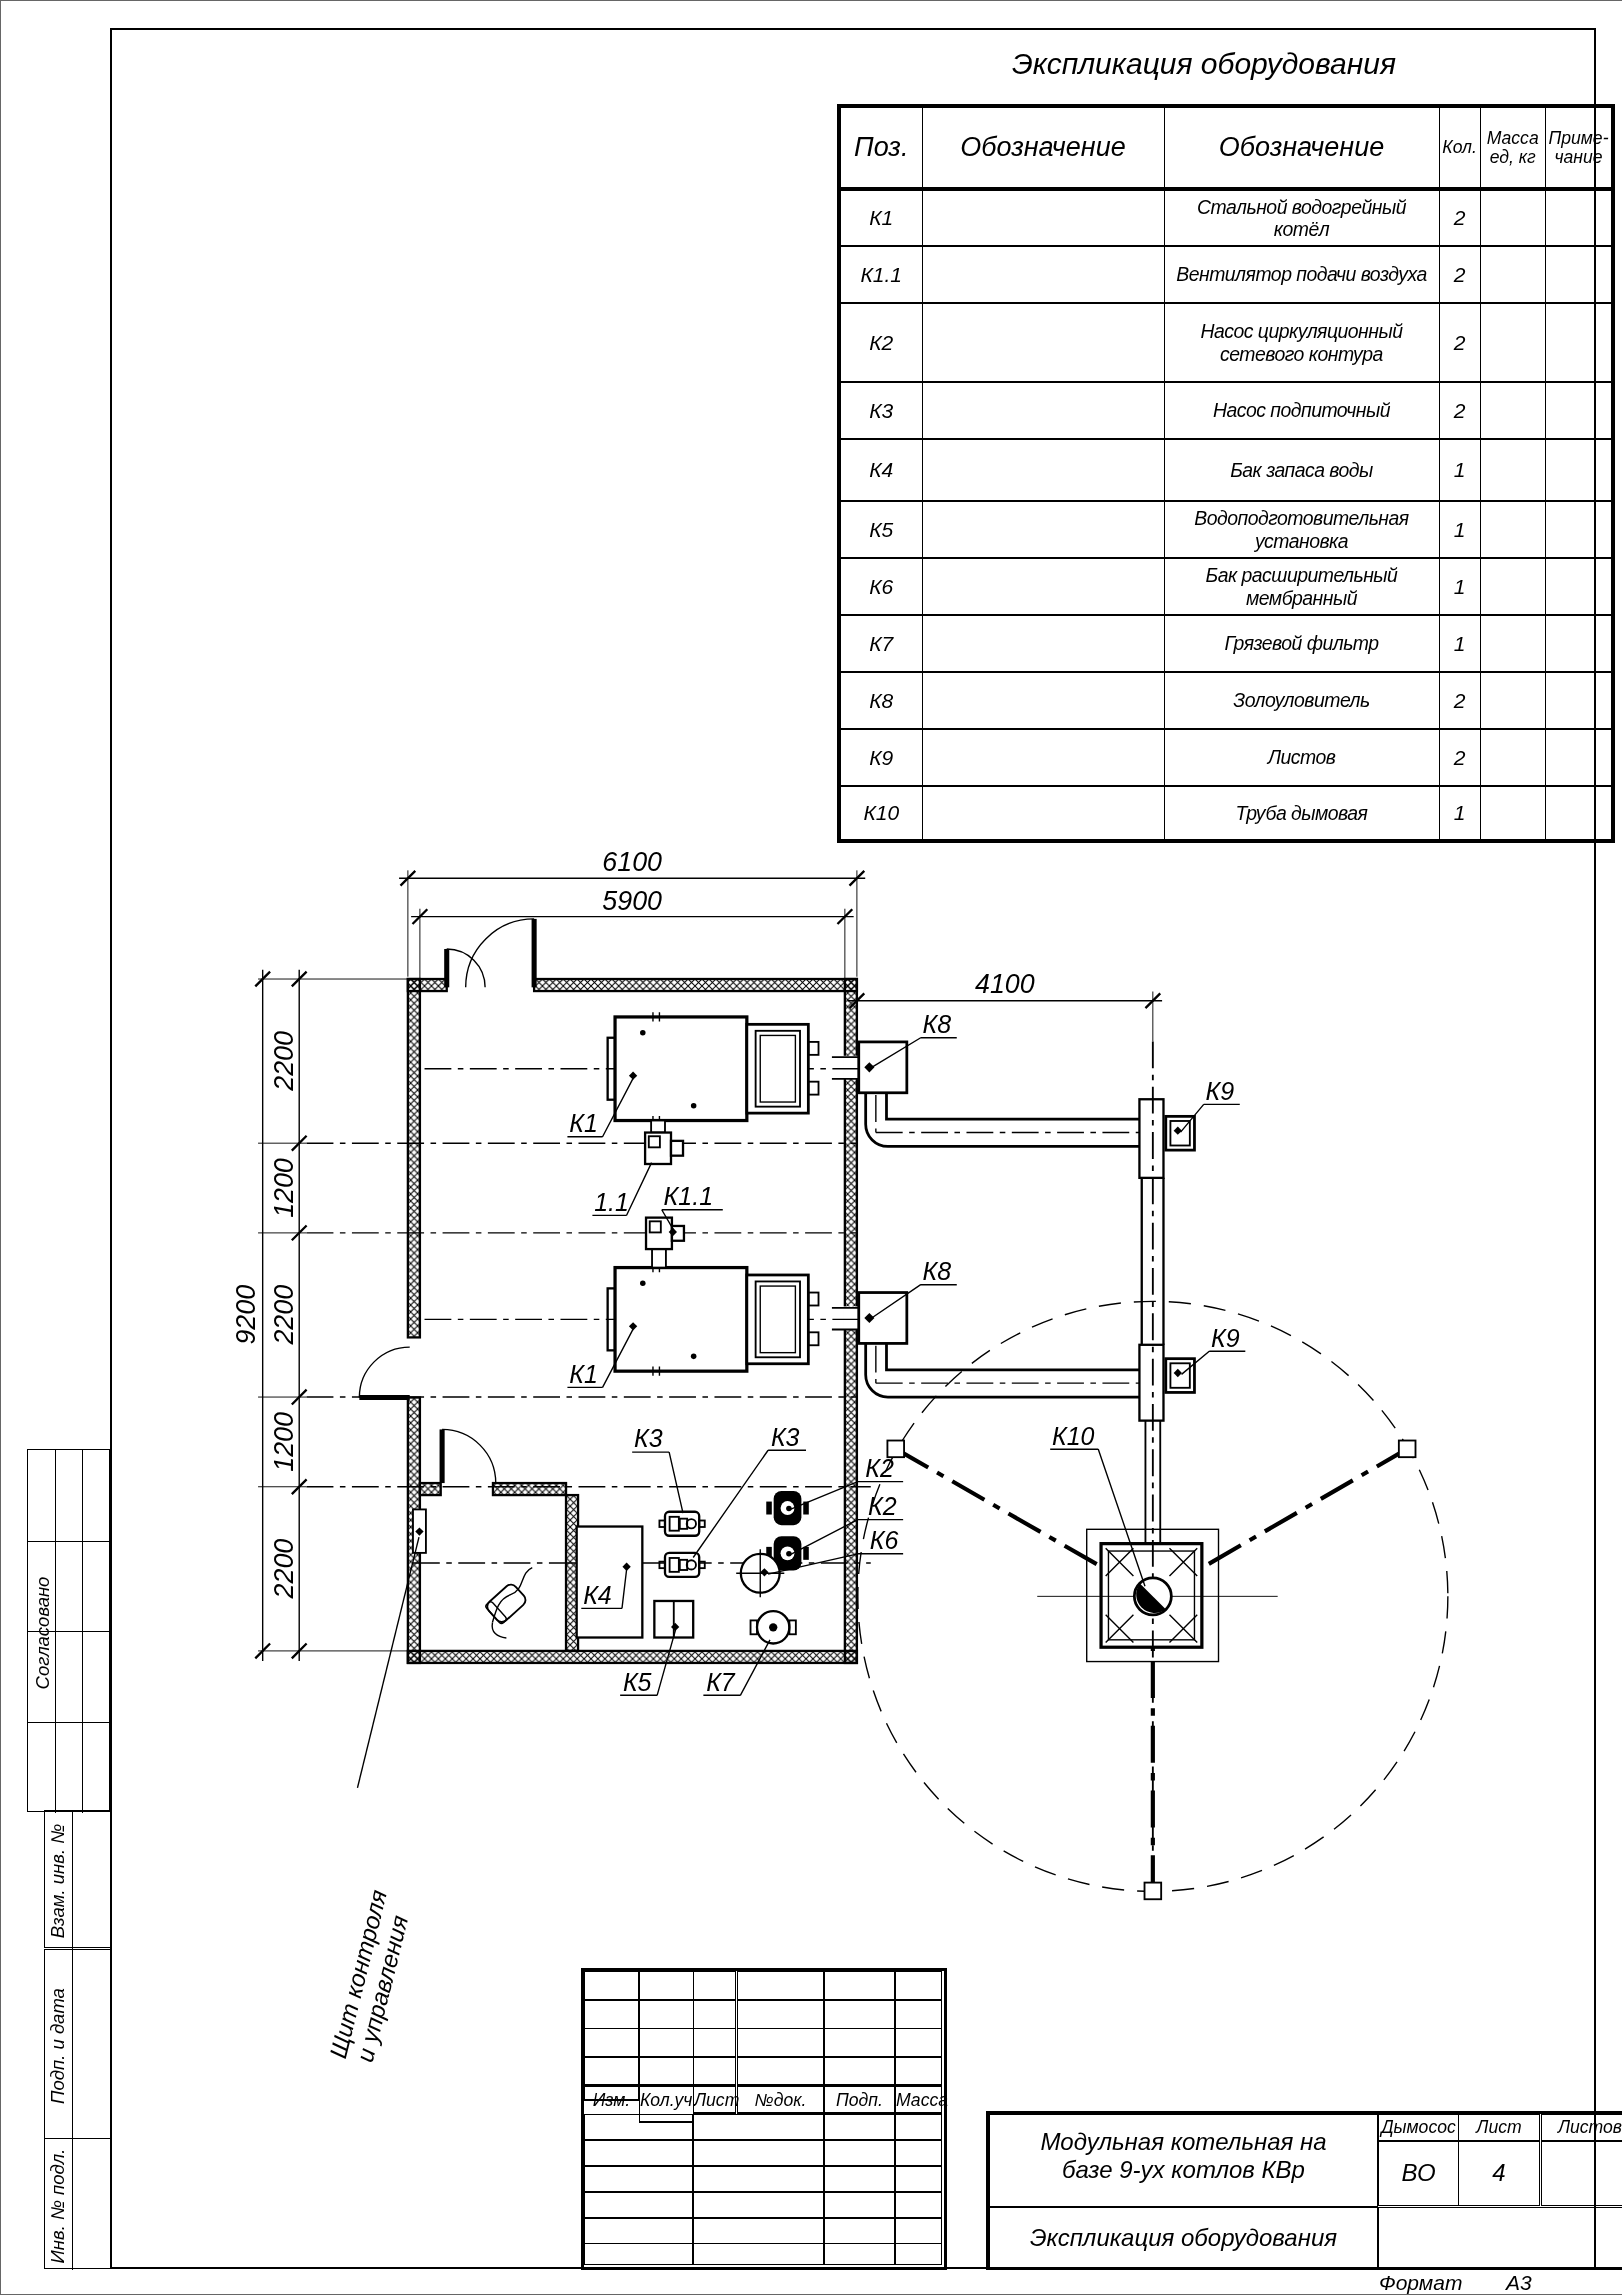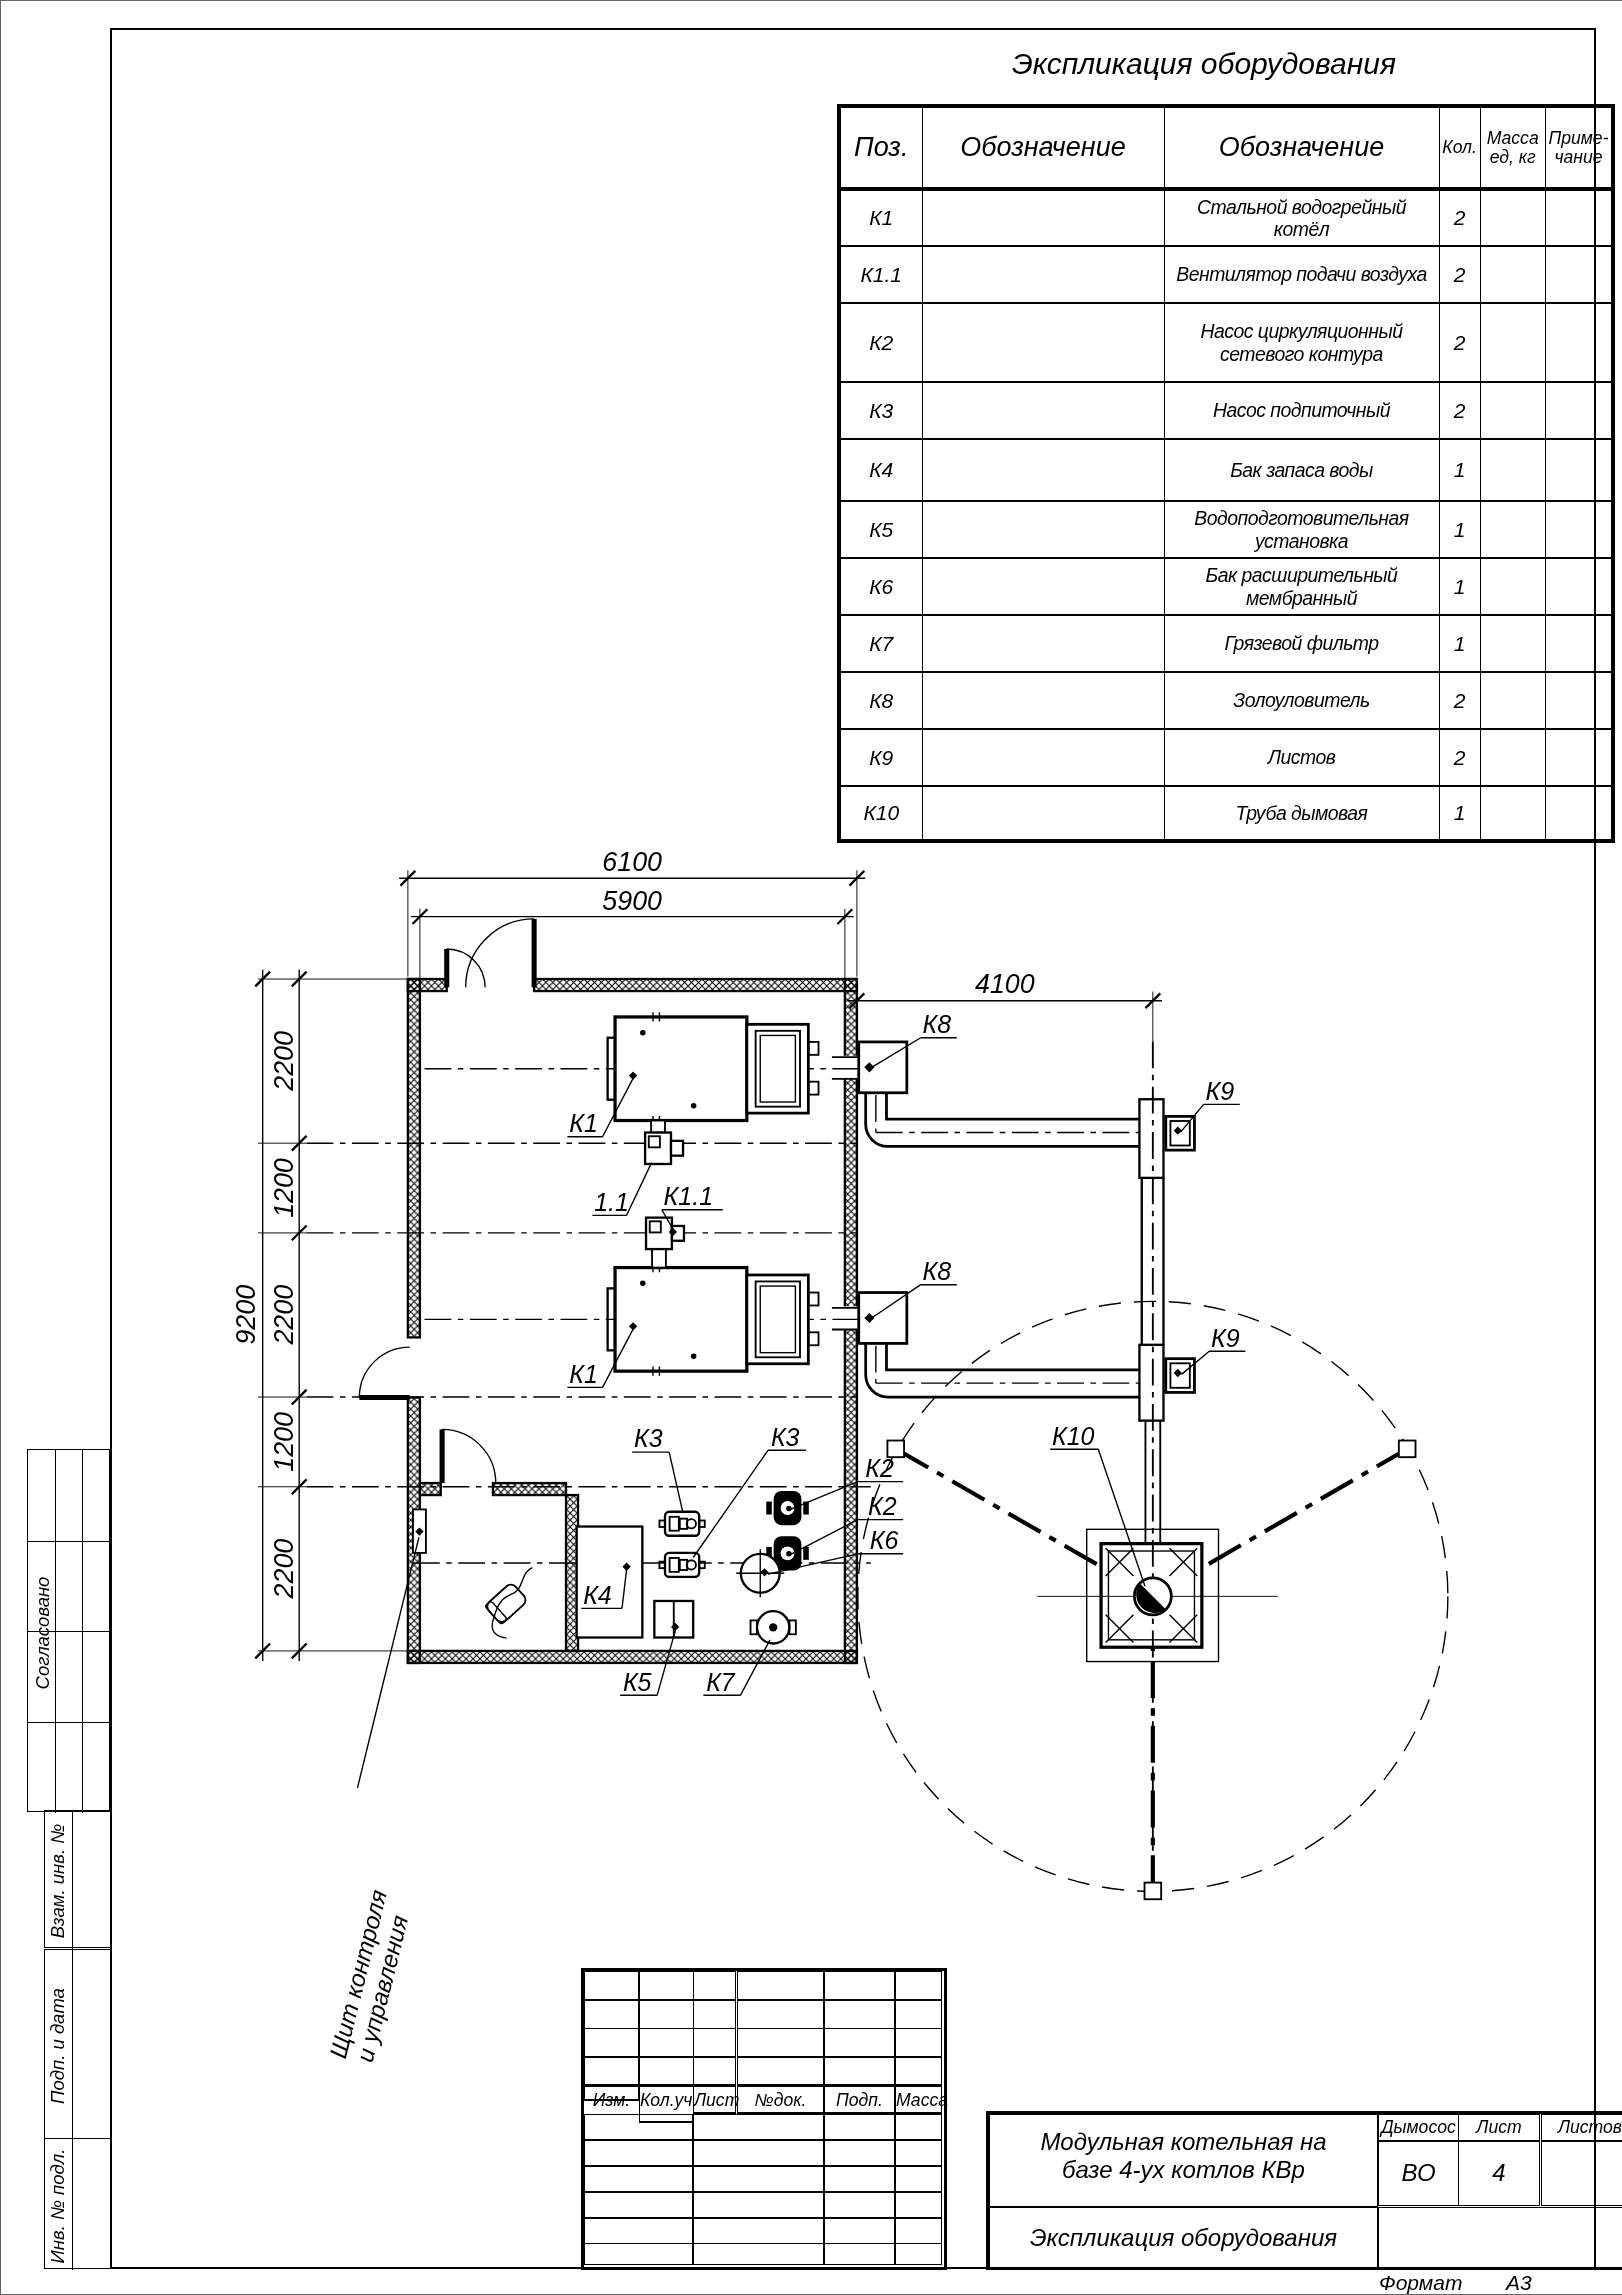--- a/index.html
+++ b/index.html
@@ -489,21 +489,21 @@
     <div class="cell" style="left:311px;top:247px;width:47px;height:26px"></div>
     <div class="cell" style="left:0;top:272px;width:109px;height:22px"></div>
     <div class="cell" style="left:109px;top:272px;width:131px;height:22px"></div>
     <div class="cell" style="left:240px;top:272px;width:71px;height:22px"></div>
     <div class="cell" style="left:311px;top:272px;width:47px;height:22px"></div>
   </div>
 
   <div class="abs tb" style="left:985px;top:2110px;width:650px;height:159px">
     <div class="cell" style="left:0;top:0;width:389px;height:93px;border-width:1.9px">
       <div class="tb-big" style="margin-top:13px">Модульная котельная на</div>
-      <div class="tb-big">базе 4-ух котлов КВр</div>
+      <div class="tb-big">базе 9-ух котлов КВр</div>
     </div>
     <div class="cell tb-label" style="left:389px;top:0;width:81px;height:27px;line-height:24px">Дымосос</div>
     <div class="cell tb-label" style="left:469px;top:0;width:82px;height:27px;line-height:24px">Лист</div>
     <div class="cell tb-label" style="left:552px;top:0;width:98px;height:27px;line-height:24px">Листов</div>
     <div class="cell tb-big" style="left:389px;top:27px;width:81px;height:65px;line-height:62px">ВО</div>
     <div class="cell tb-big" style="left:469px;top:27px;width:82px;height:65px;line-height:62px">4</div>
     <div class="cell tb-big" style="left:552px;top:27px;width:98px;height:65px;line-height:62px"></div>
     <div class="cell tb-big" style="left:0;top:93px;width:389px;height:62px;line-height:60px;border-width:1.9px">Экспликация оборудования</div>
     <div class="cell" style="left:389px;top:93px;width:261px;height:62px"></div>
   </div>

